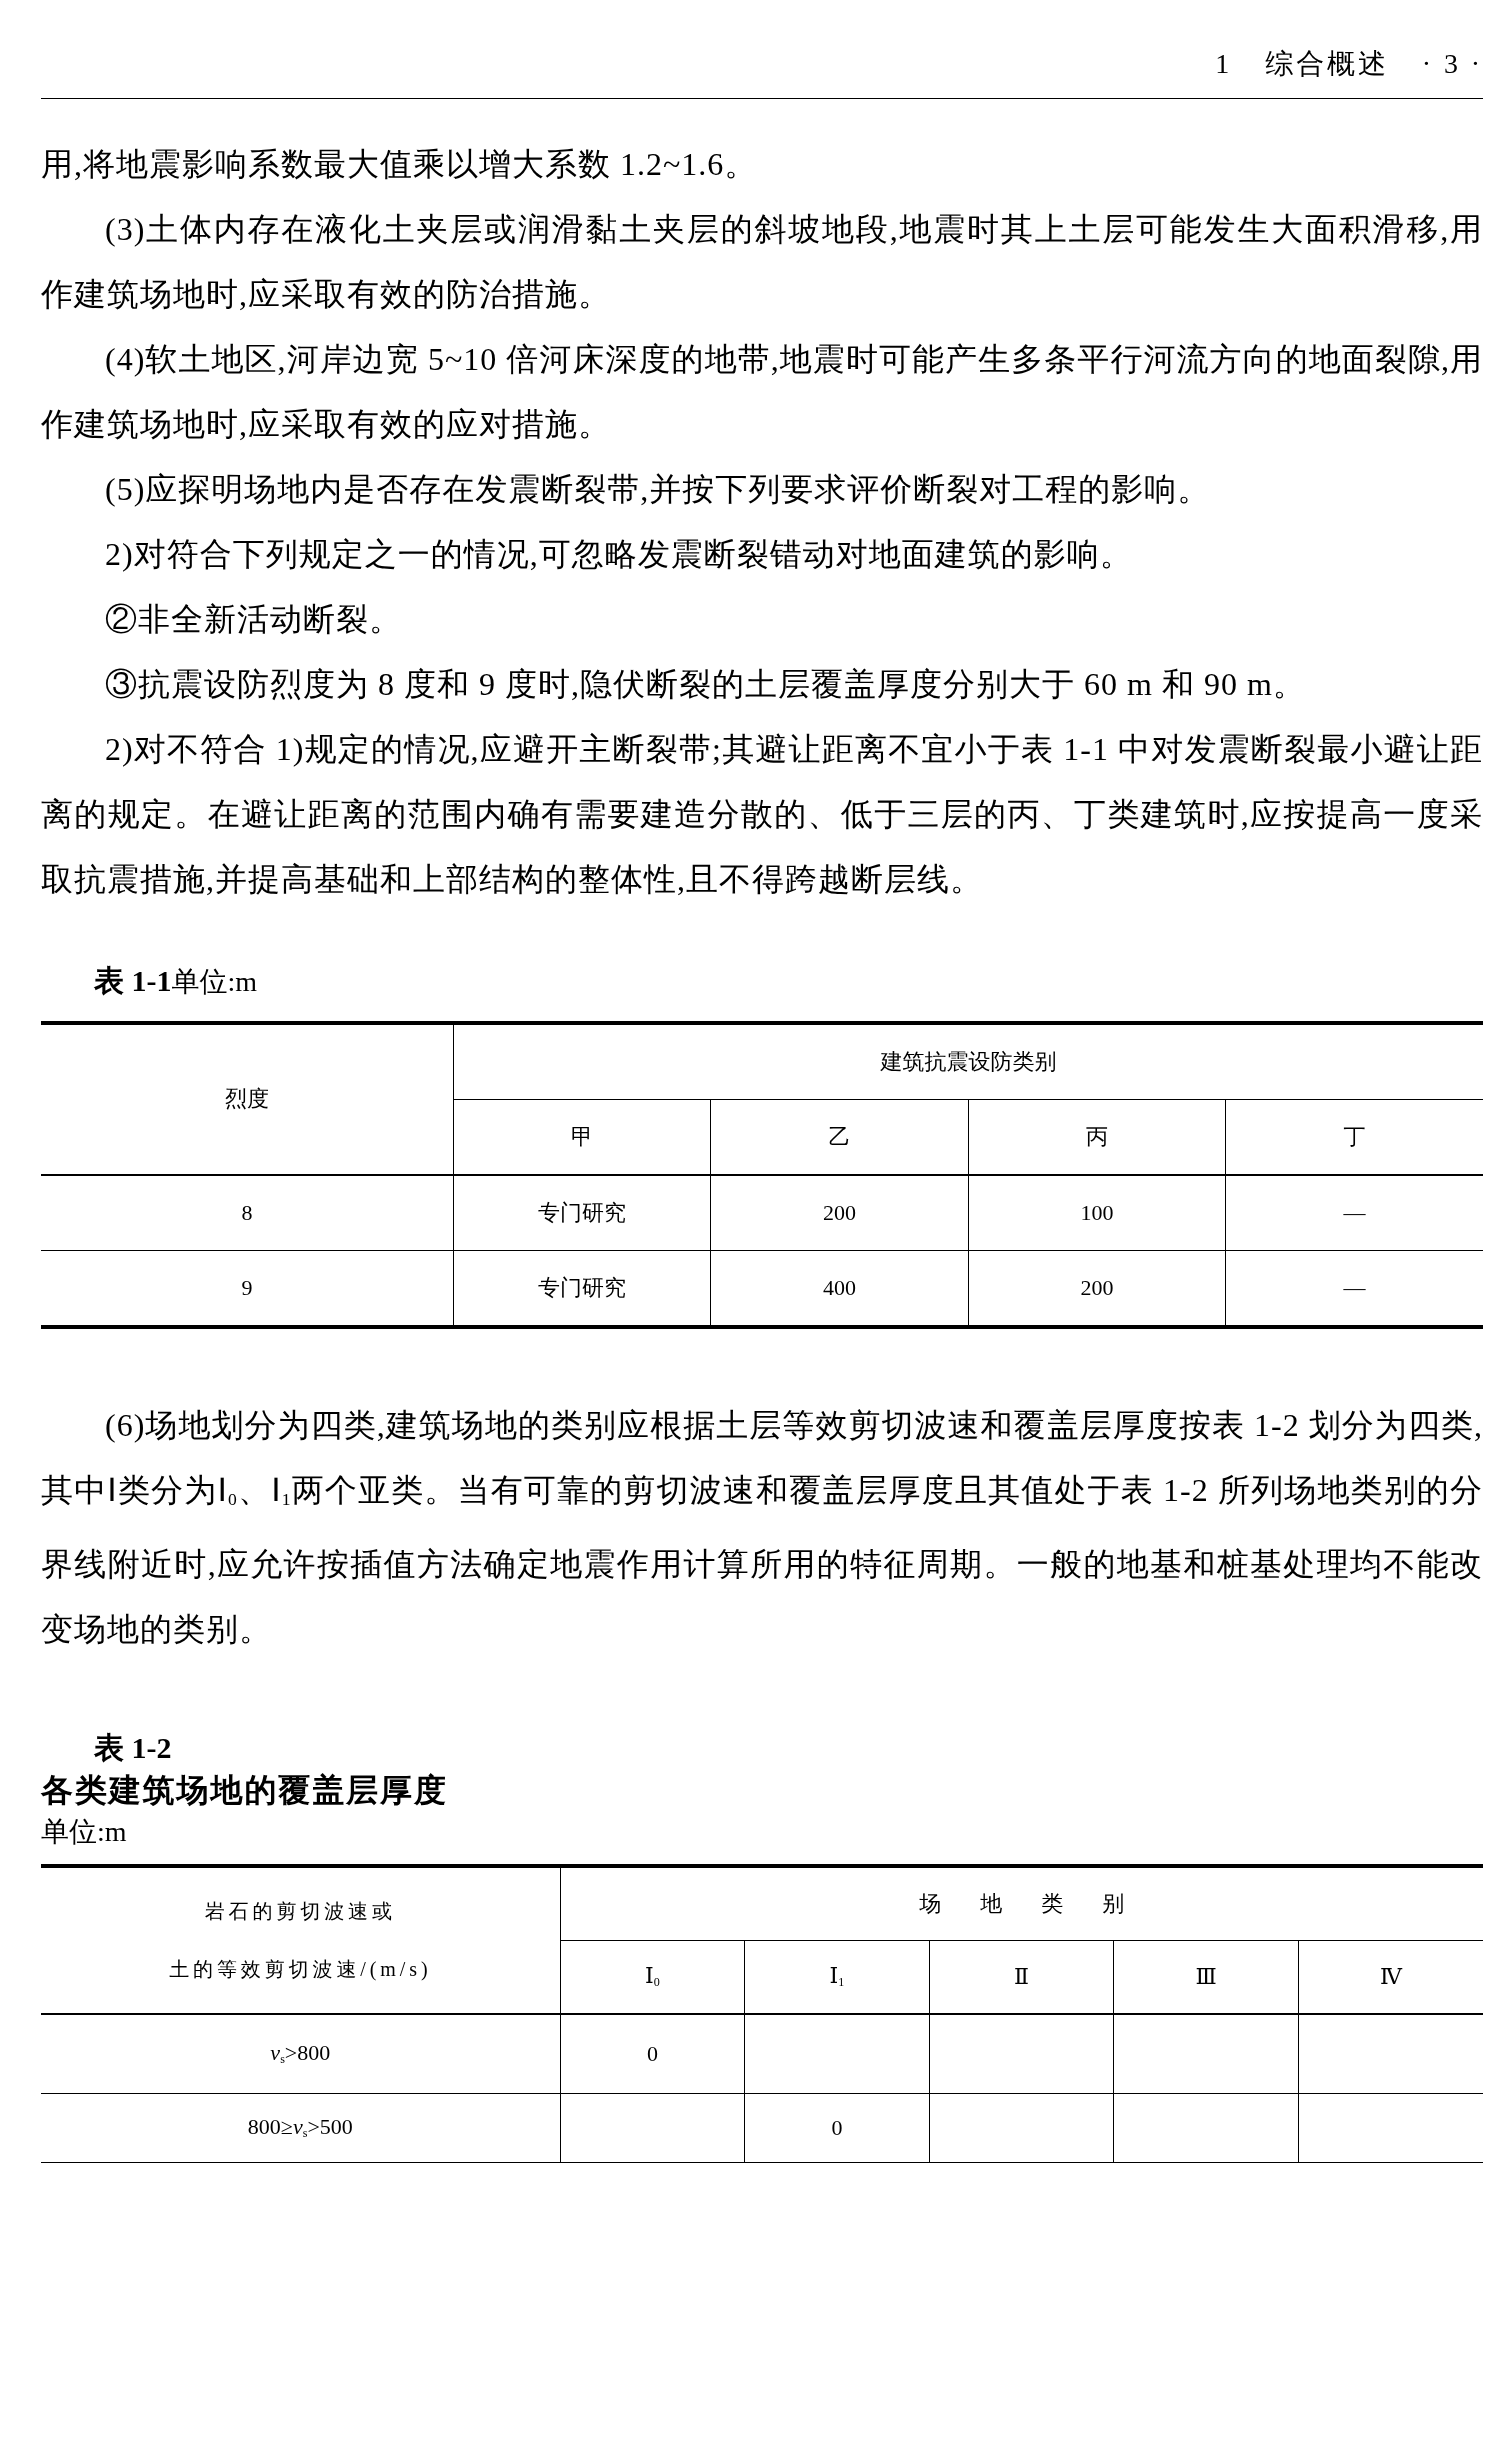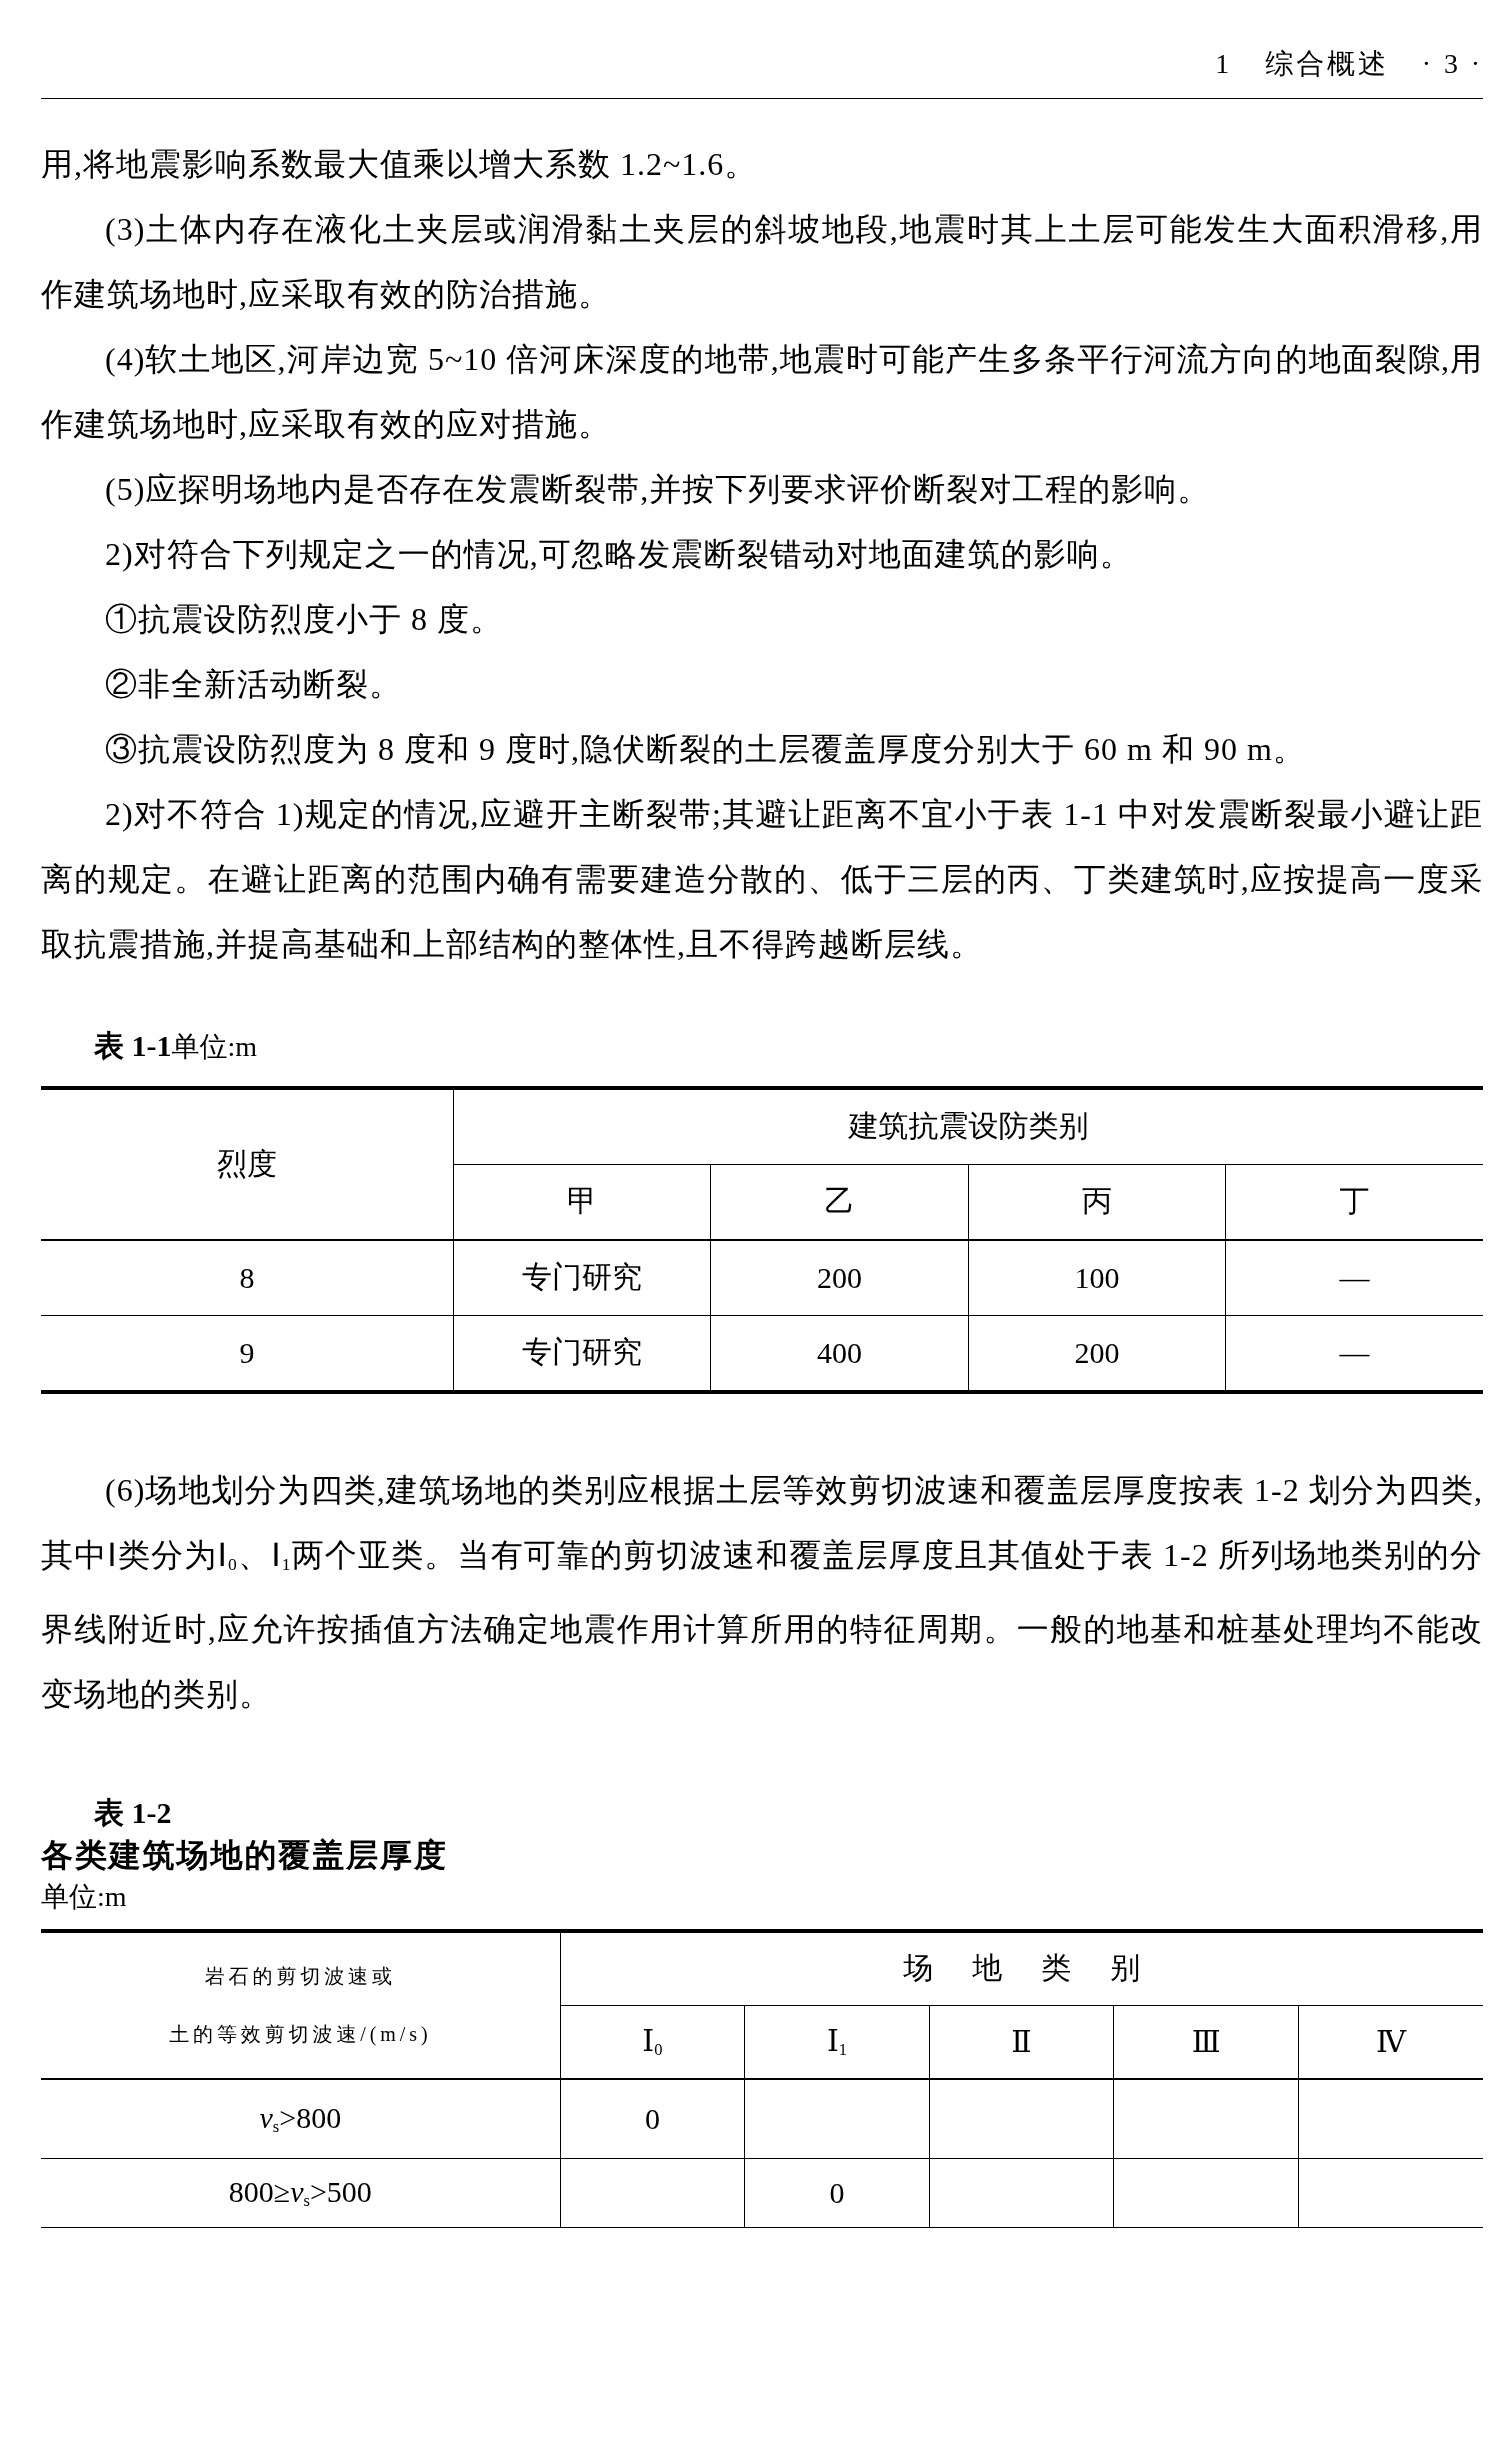--- a/index.html
+++ b/index.html
@@ -34,21 +34,21 @@
   sub { font-size:0.55em; vertical-align:-0.25em; }
   
   .tbl-cap { display:flex; align-items:baseline; }
   .cap1 { margin-top:49px; }
   .cap2 { margin-top:66px;flex-direction:column; }
   .cap-label { font-weight:bold; font-size:30px; padding-left:53px; white-space:nowrap; }
   .cap-title { flex:1; text-align:center; font-weight:bold; font-size:32px; letter-spacing:1.9px; }
   .cap-unit { font-size:28px; white-space:nowrap; }
   
   table { width:100%; border-collapse:collapse; table-layout:fixed; }
-  td { text-align:center; vertical-align:middle; font-size:30px; padding:0;
+  td { text-align:center; vertical-align:middle; font-size:22px; padding:0;
        border-left:1.9px solid #000; }
   td.nb { border-left:none; }
   .t1 { margin-top:19.4px; border-top:4.9px solid #000; border-bottom:4.9px solid #000; }
   .t1 td { height:74px; }
   .t1 td.group { border-bottom:1.9px solid #000; }
   .t1 td.liedu { border-bottom:2.9px solid #000; }
   .t1 tr.subhead td { border-bottom:2.9px solid #000; }
   .t1 tr.data1 td { border-bottom:1.9px solid #000; }
   .t2 { margin-top:12.6px; border-top:4.9px solid #000; border-bottom:1.9px solid #000; }
   .t2 td { height:72px; }
@@ -71,21 +71,20 @@
     <span class="gap"></span>
     <span>· 3 ·</span>
   </div>
 
   <div class="body-text">
     <p>用,将地震影响系数最大值乘以增大系数 1.2~1.6。</p>
     <p class="indent">(3)土体内存在液化土夹层或润滑黏土夹层的斜坡地段,地震时其上土层可能发生大面积滑移,用作建筑场地时,应采取有效的防治措施。</p>
     <p class="indent">(4)软土地区,河岸边宽 5~10 倍河床深度的地带,地震时可能产生多条平行河流方向的地面裂隙,用作建筑场地时,应采取有效的应对措施。</p>
     <p class="indent">(5)应探明场地内是否存在发震断裂带,并按下列要求评价断裂对工程的影响。</p>
     <p class="indent">2)对符合下列规定之一的情况,可忽略发震断裂错动对地面建筑的影响。</p>
-    <p class="indent">①抗震设防烈度小于 8 度。</p>
     <p class="indent">②非全新活动断裂。</p>
     <p class="indent">③抗震设防烈度为 8 度和 9 度时,隐伏断裂的土层覆盖厚度分别大于 60 m 和 90 m。</p>
     <p class="indent">2)对不符合 1)规定的情况,应避开主断裂带;其避让距离不宜小于表 1-1 中对发震断裂最小避让距离的规定。在避让距离的范围内确有需要建造分散的、低于三层的丙、丁类建筑时,应按提高一度采取抗震措施,并提高基础和上部结构的整体性,且不得跨越断层线。</p>
   </div>
 
   <div class="tbl-cap cap1">
     <span class="cap-label">表 1-1</span>
     <span class="cap-unit">单位:m</span>
   </div>
 

